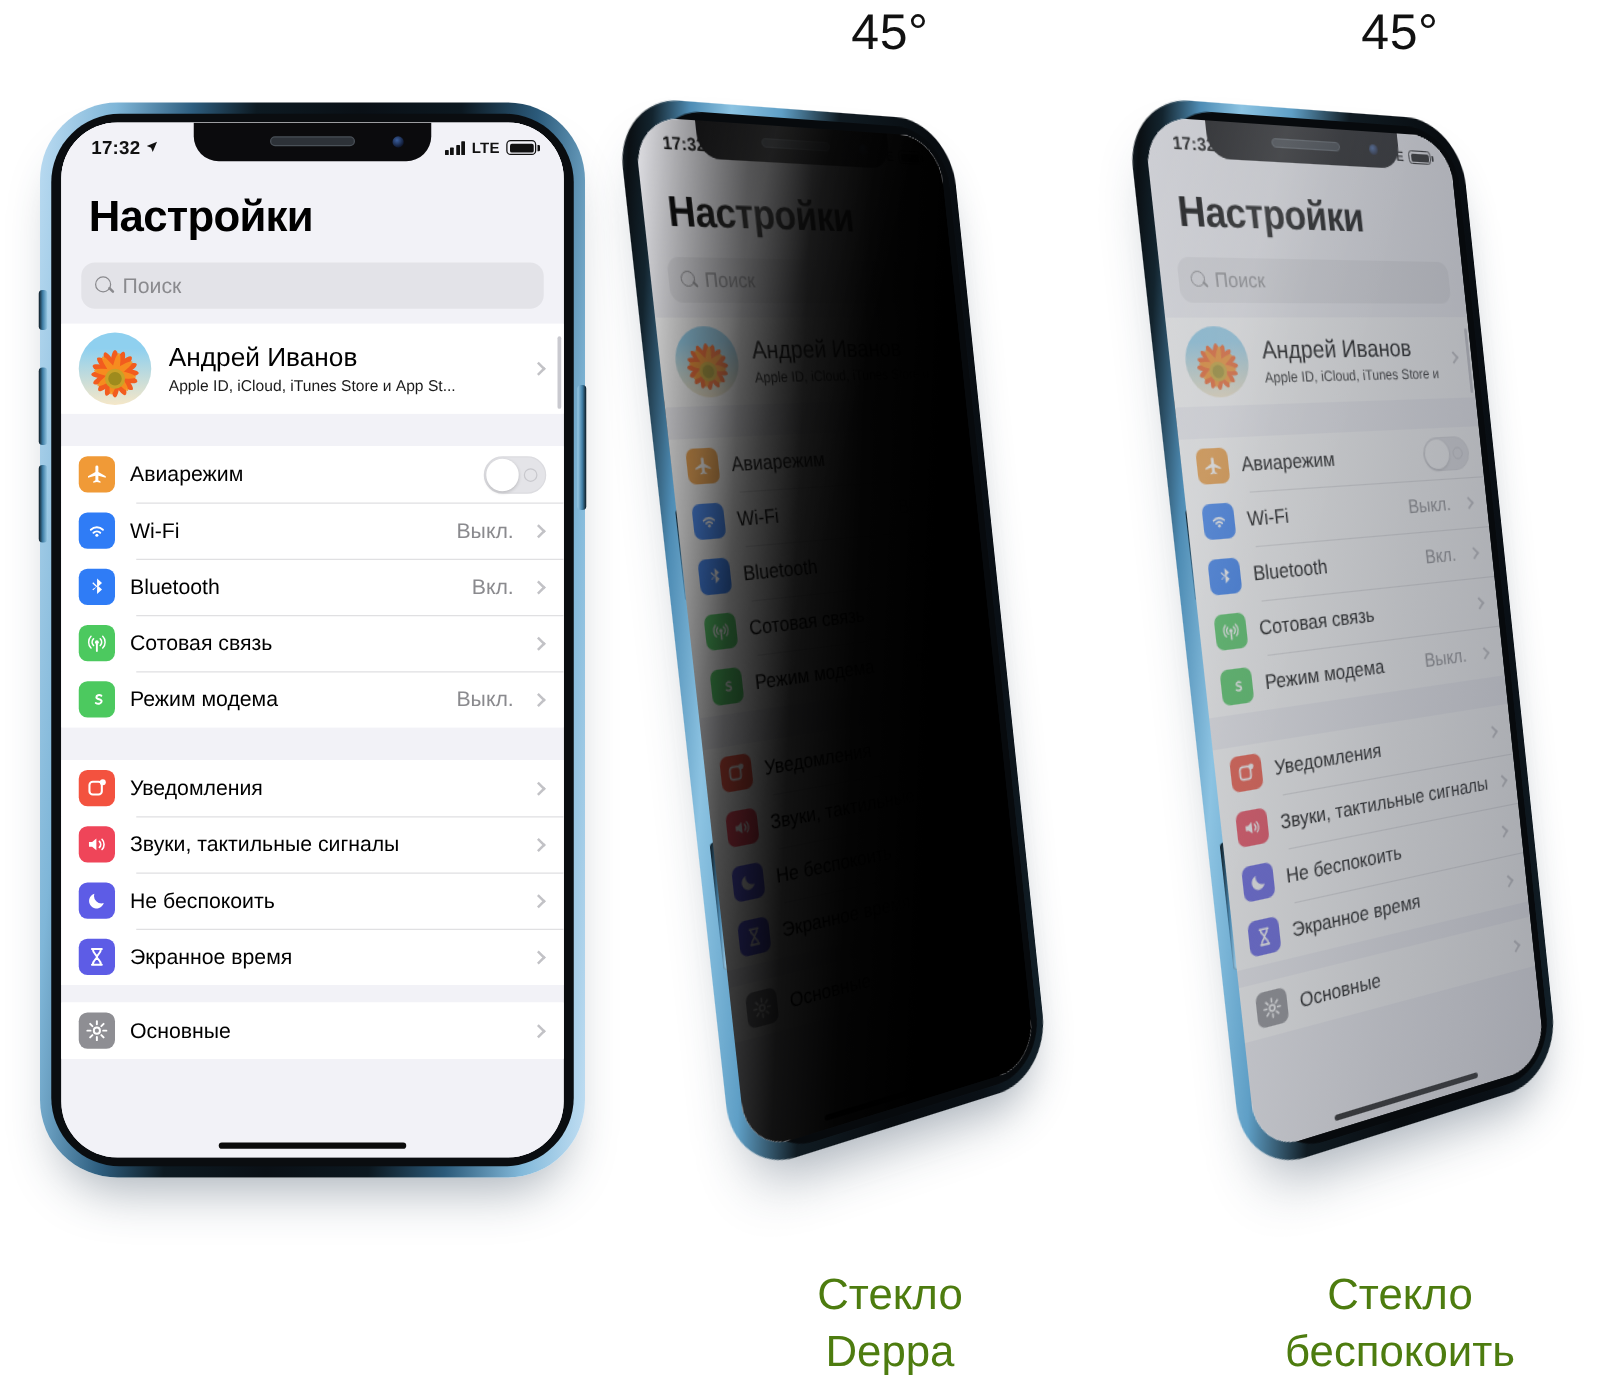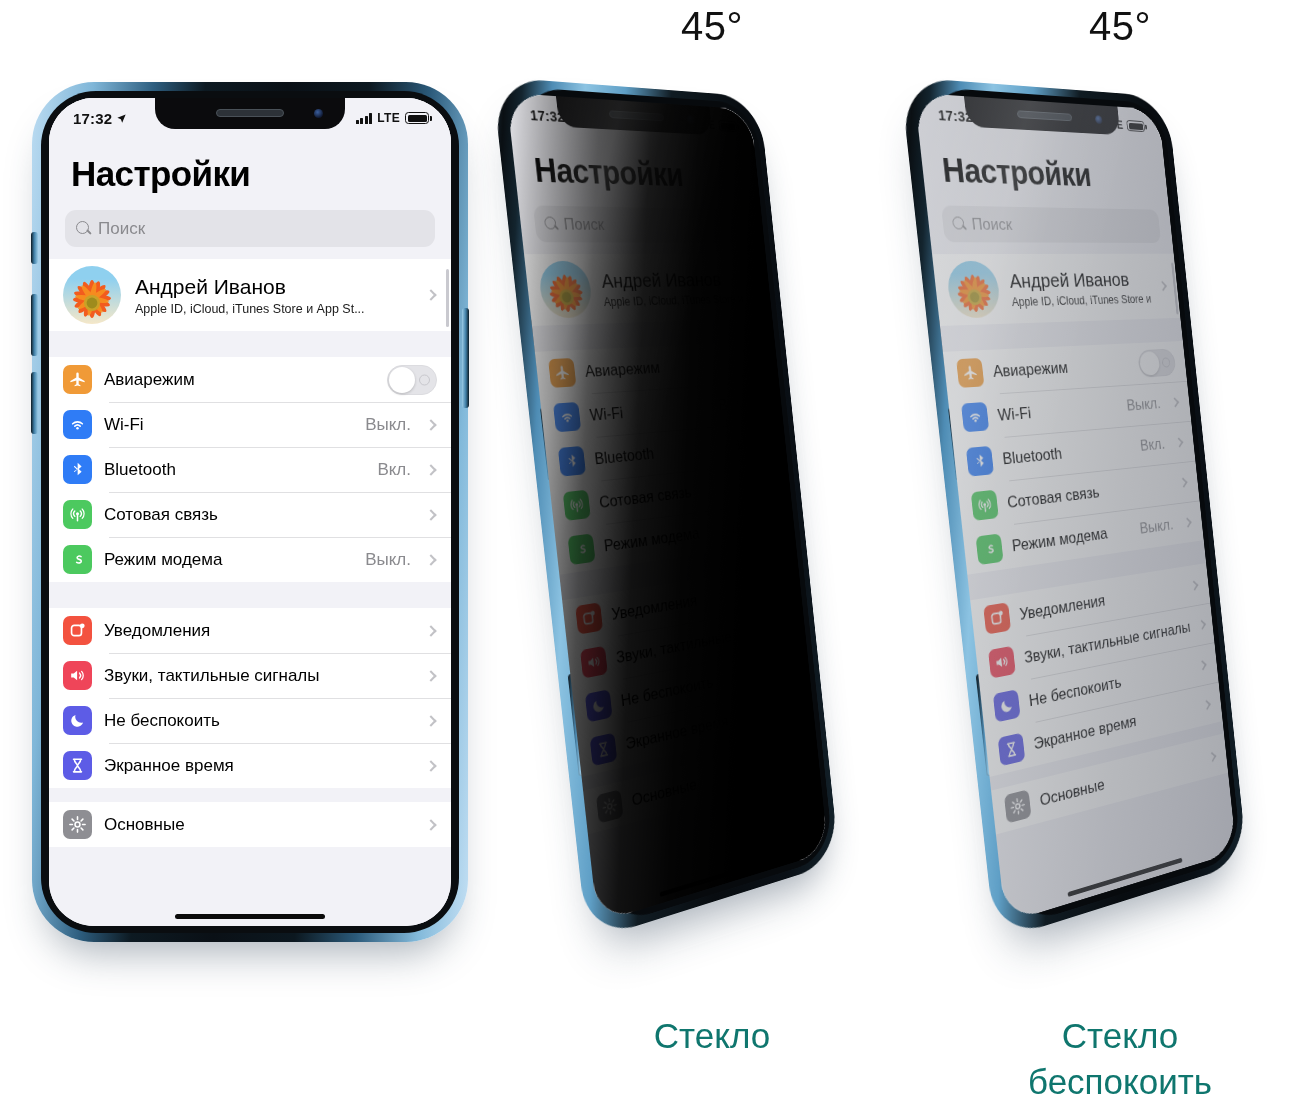--- a/index.html
+++ b/index.html
@@ -17,21 +17,21 @@
     font-size: 40px; font-weight: 300; color: #111;
     letter-spacing: .5px; text-align: center; width: 200px;
     font-family: "Liberation Sans", sans-serif;
   }
   .angle-left  { left: 612px; }
   .angle-right { left: 1020px; }
 
   
   .caption {
     position: absolute; width: 320px; text-align: center;
-    font-size: 35px; font-weight: 300; color: #0f766e;
+    font-size: 35px; font-weight: 300; color: #4d7c0f;
     line-height: 1.30; font-family: "Liberation Sans", sans-serif;
   }
   .cap-mid   { left: 552px;  top: 1013px; }
   .cap-right { left: 960px;  top: 1013px; }
 
   
   .phone1 { position: absolute; left: 32px; top: 82px; width: 436px; height: 860px; }
   .p1-frame {
     position: absolute; inset: 0; border-radius: 62px;
     background:
@@ -807,19 +807,20 @@
             </div>
           <div class="glass-haze"></div>
           <div class="glass-sheen"></div>
         </div>
       </div>
     </div>
   </div>
 
   <div class="caption cap-mid">
     <div>Стекло</div>
+    <div>Deppa</div>
   </div>
   <div class="caption cap-right">
     <div>Стекло</div>
     <div>беспокоить</div>
   </div>
 
 </div>
 
 </body></html>

